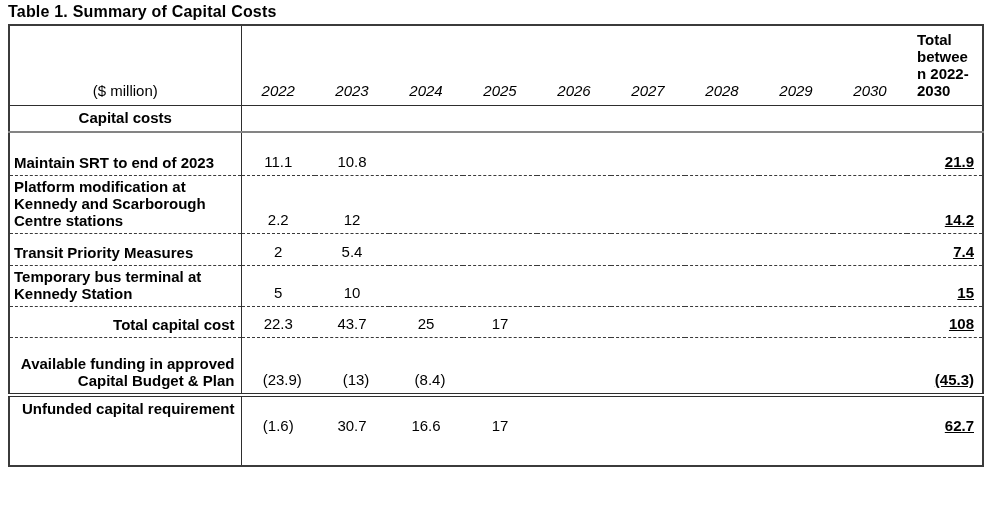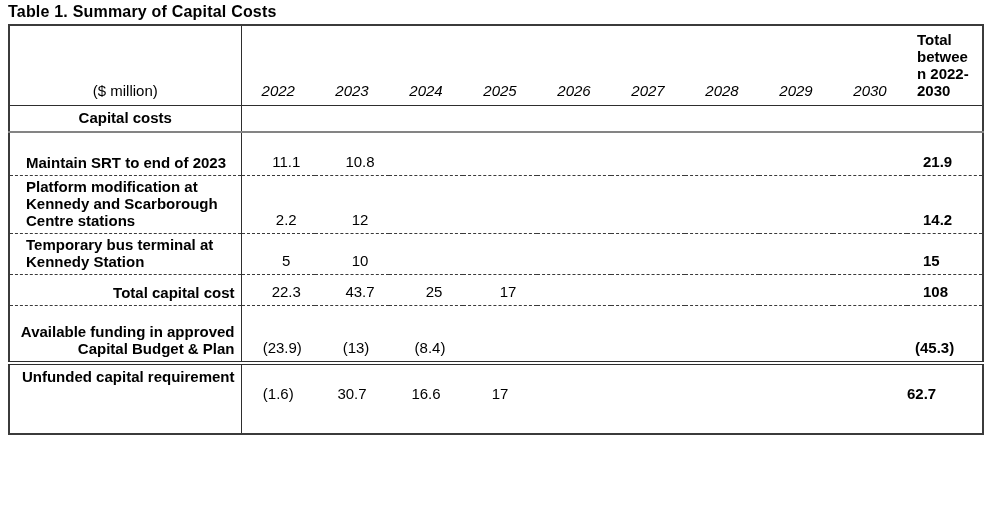--- a/index.html
+++ b/index.html
@@ -62,24 +62,25 @@
     vertical-align: bottom;
   }
   td.lab-left  { text-align: left; }
   td.lab-right { text-align: right; }
   td.val-cell {
     text-align: center;
     vertical-align: bottom;
     padding-bottom: 5px;
   }
   td.total-cell {
-    text-align: left;
+    text-align: right;
     font-weight: bold;
     vertical-align: bottom;
     padding: 0 8px 5px 0;
+    text-decoration: underline;
   }
 
   
   tr.section-row { height: 27px; }
   tr.section-row td { border-bottom: 2px solid #848484; }
   tr.section-row td.label-cell {
     text-align: center;
     vertical-align: middle;
     padding: 0 4px 2px 4px;
   }
@@ -88,21 +89,21 @@
   tr.r-maintain { height: 43px; }
   tr.r-platform { height: 57px; }
   tr.r-transit  { height: 32px; }
   tr.r-temp     { height: 40px; }
   tr.r-srt      { height: 33px; }
   tr.r-totalcap { height: 31px; }
   tr.r-avail    { height: 58px; }
   tr.r-unfunded { height: 71px; }
 
   
-  tr.b-dashed td { border-bottom: 1px dashed #3a3a3a; padding-left: 16px; }
+  tr.b-dashed td { border-bottom: 1px dashed #3a3a3a; }
   tr.b-solid  td { border-bottom: 1px solid  #2e2e2e; }
   tr.b-double td { border-bottom: 4px double #2e2e2e; padding-left: 8px; }
 
   
   tr.r-unfunded td { vertical-align: top; }
   tr.r-unfunded td.label-cell { padding-top: 3px; }
   tr.r-unfunded td.val-cell,
   tr.r-unfunded td.total-cell { padding-top: 20px; }
 </style>
 </head>
@@ -168,20 +169,33 @@
     <td class="val-cell"></td>
     <td class="val-cell"></td>
     <td class="val-cell"></td>
     <td class="val-cell"></td>
     <td class="val-cell"></td>
     <td class="val-cell"></td>
     <td class="val-cell"></td>
     <td class="total-cell">14.2</td>
   </tr>
 
+  <tr class="r-transit b-dashed">
+    <td class="label-cell lab-left">Transit Priority Measures</td>
+    <td class="val-cell">2</td>
+    <td class="val-cell">5.4</td>
+    <td class="val-cell"></td>
+    <td class="val-cell"></td>
+    <td class="val-cell"></td>
+    <td class="val-cell"></td>
+    <td class="val-cell"></td>
+    <td class="val-cell"></td>
+    <td class="val-cell"></td>
+    <td class="total-cell">7.4</td>
+  </tr>
 
   <tr class="r-temp b-dashed">
     <td class="label-cell lab-left">Temporary bus terminal at Kennedy Station</td>
     <td class="val-cell">5</td>
     <td class="val-cell">10</td>
     <td class="val-cell"></td>
     <td class="val-cell"></td>
     <td class="val-cell"></td>
     <td class="val-cell"></td>
     <td class="val-cell"></td>

